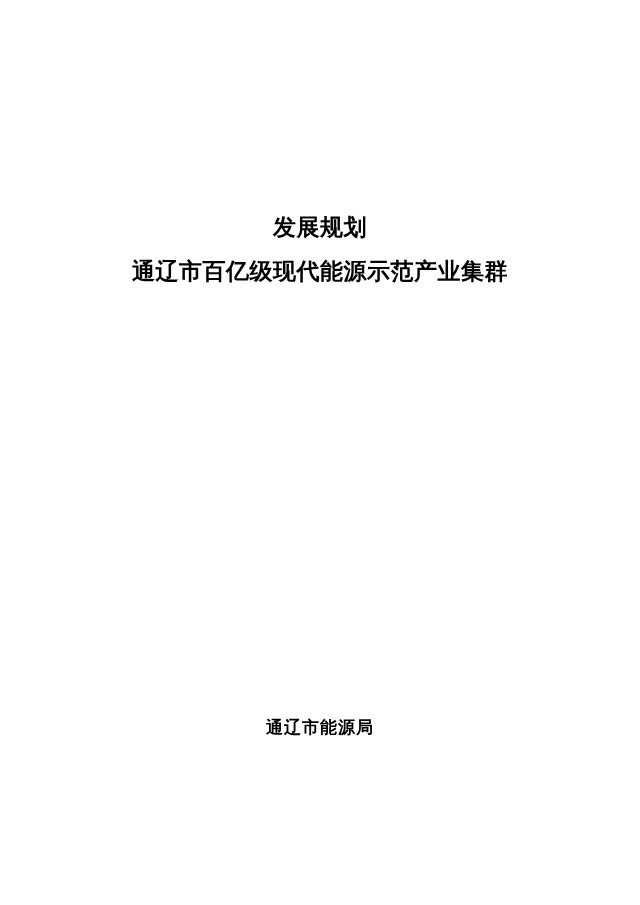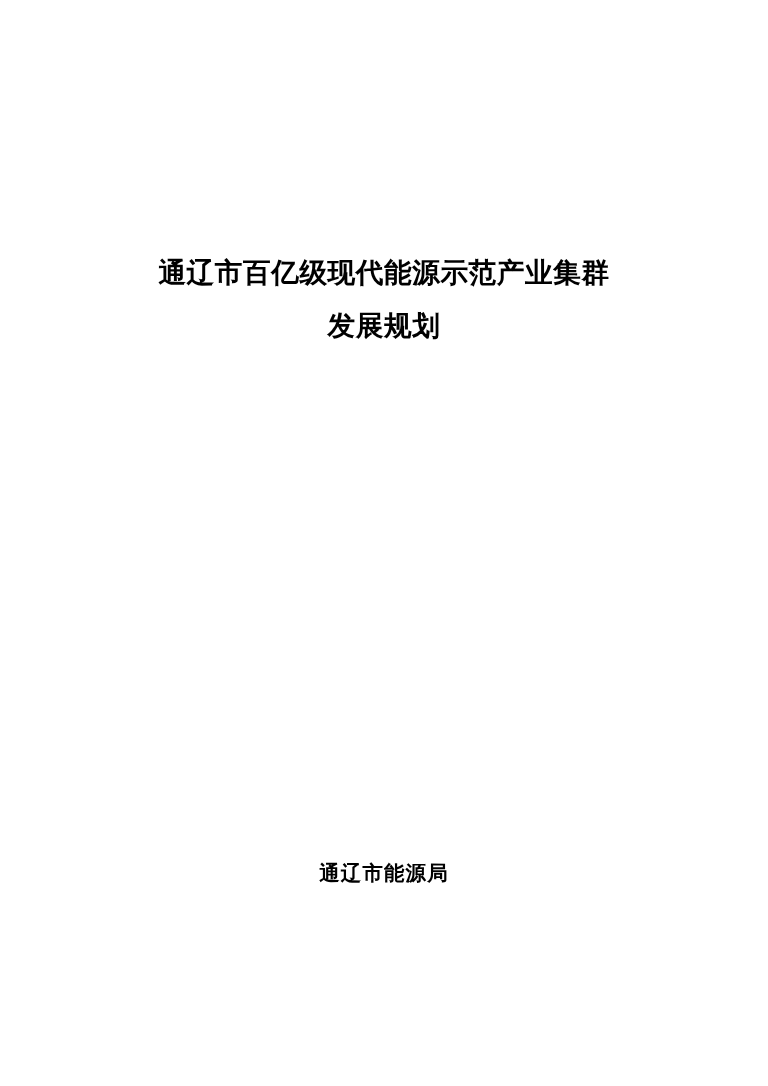--- a/index.html
+++ b/index.html
@@ -56,21 +56,21 @@
   .footer-line.date {
     letter-spacing: 2px;
   }
 </style>
 </head>
 <body>
 
 <div class="page">
 
   <div class="title-block">
+    <div class="title-line">发展规划</div>
     <div class="title-line">通辽市百亿级现代能源示范产业集群</div>
-    <div class="title-line">发展规划</div>
   </div>
 
   <div class="footer-block">
     <div class="footer-line">通辽市能源局</div>
   </div>
 
 </div>
 
 </body></html>

